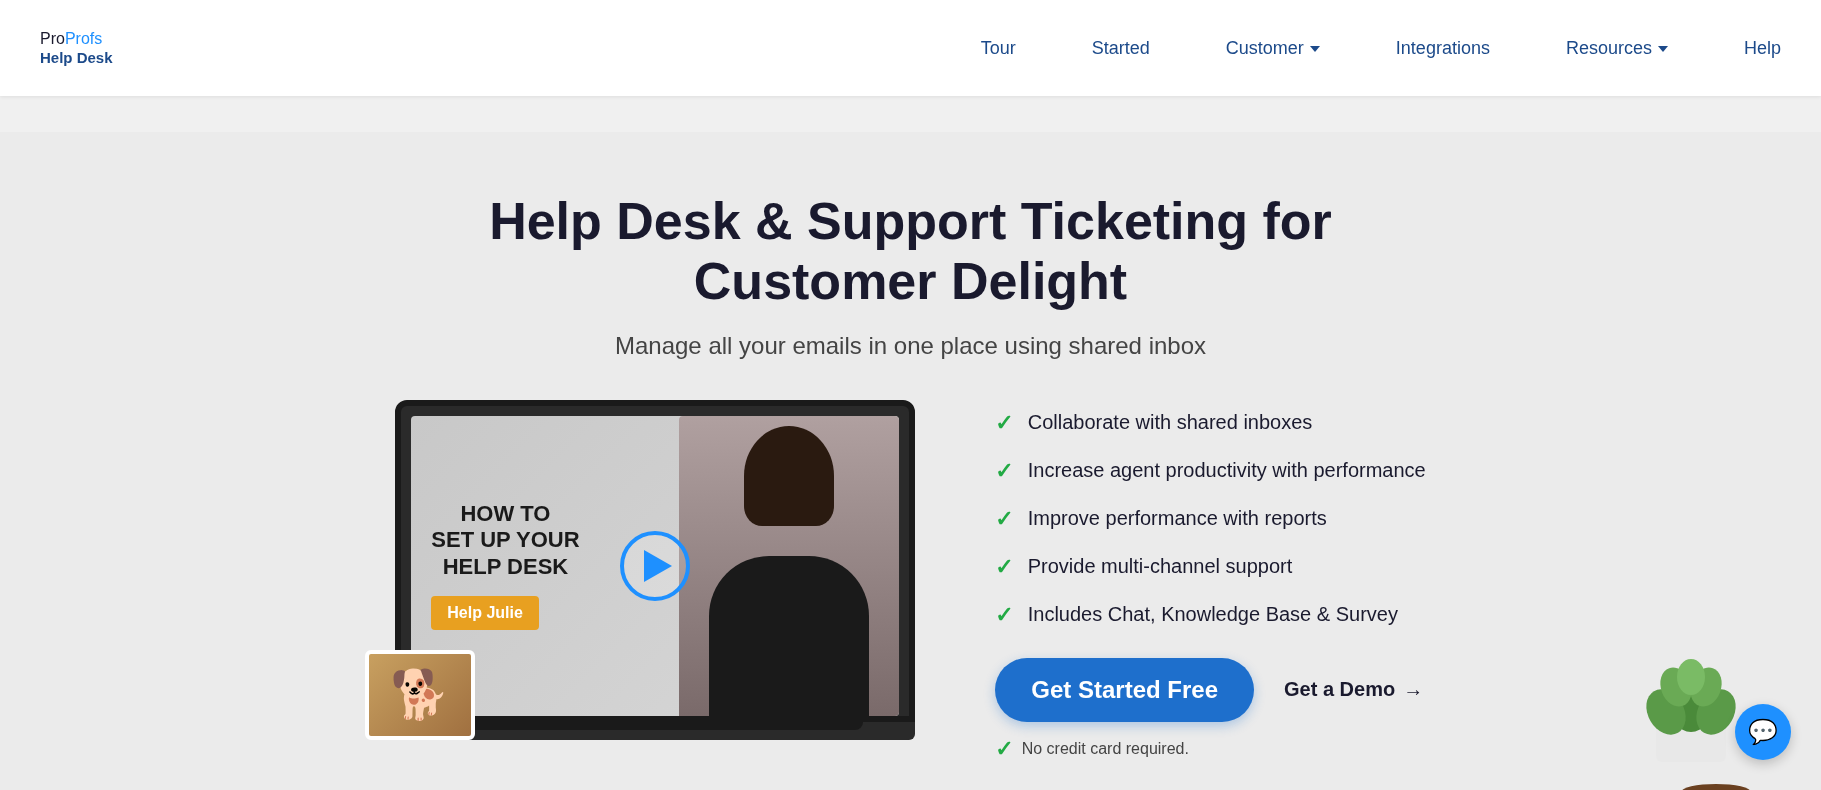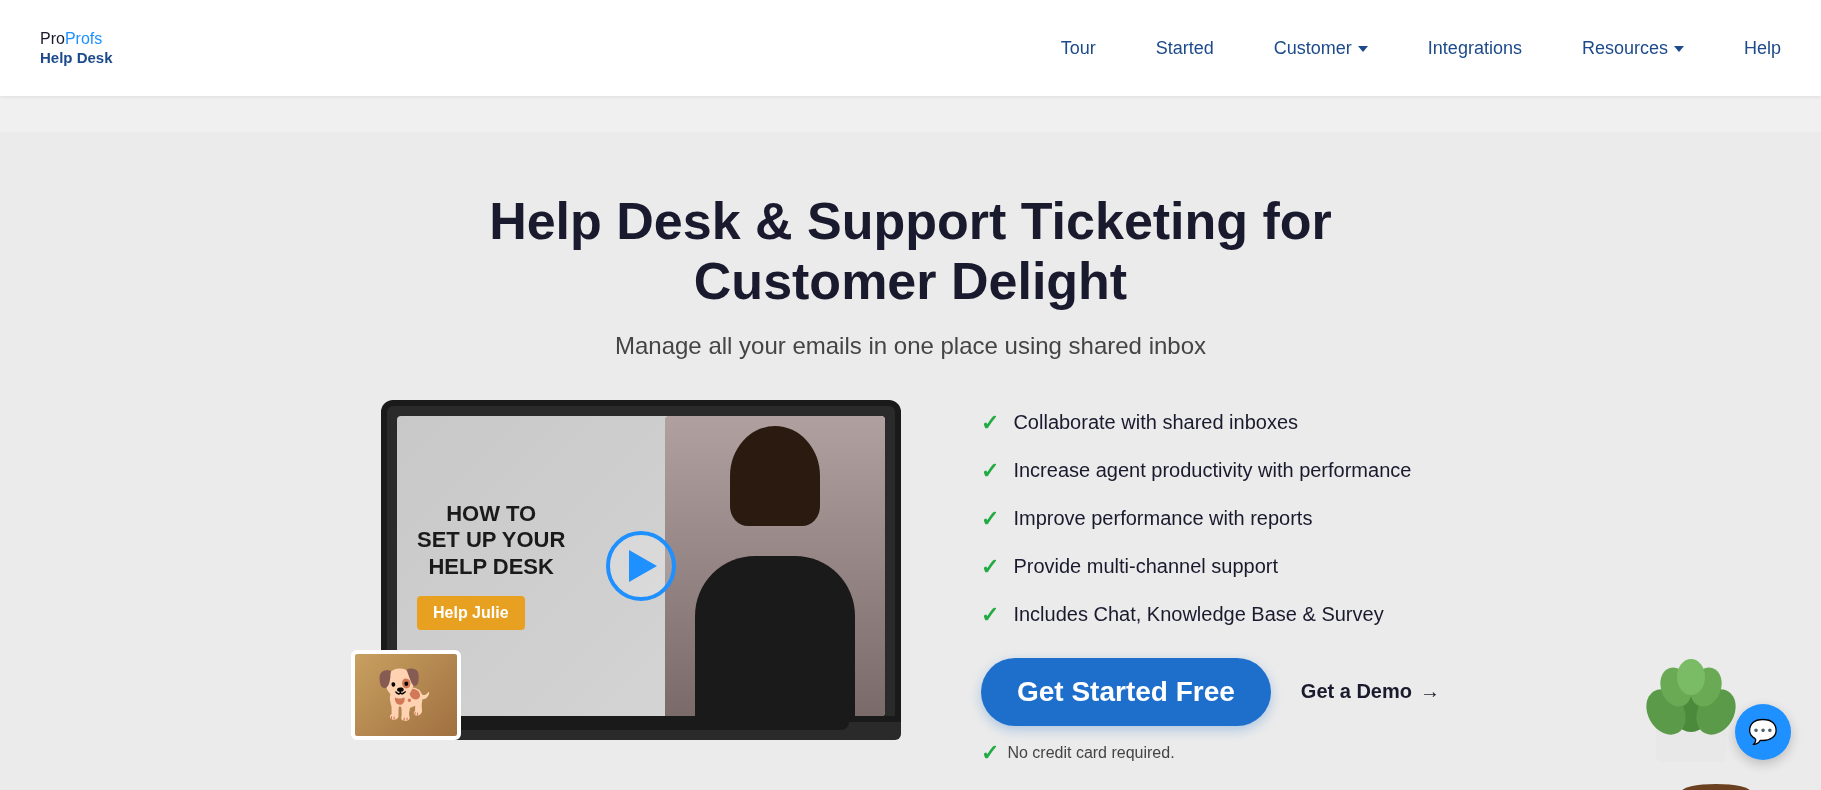--- a/index.html
+++ b/index.html
@@ -28,21 +28,21 @@
       font-size: 15px;
       color: #1c4a8a;
       font-weight: 600;
       text-align: center;
       margin-top: 2px;
     }
 
     .nav {
       display: flex;
       align-items: flex-start;
-      gap: 60px;
+      gap: 76px;
     }
     .nav-item {
       font-size: 18px;
       color: #1c4a8a;
       font-weight: 500;
       cursor: pointer;
       display: flex;
       align-items: center;
       gap: 6px;
       text-decoration: none;
@@ -257,21 +257,21 @@
     
     .cta-area {
       margin-top: 30px;
       display: flex;
       align-items: center;
       gap: 30px;
     }
     .btn-get-started {
       background: #1e6fcc;
       color: #fff;
-      font-size: 28px;
+      font-size: 24px;
       font-weight: 700;
       padding: 18px 36px;
       border-radius: 50px;
       border: none;
       cursor: pointer;
       box-shadow: 0 4px 12px rgba(30,111,204,0.3);
     }
     .btn-demo {
       color: #1a1a2e;
       font-size: 20px;

